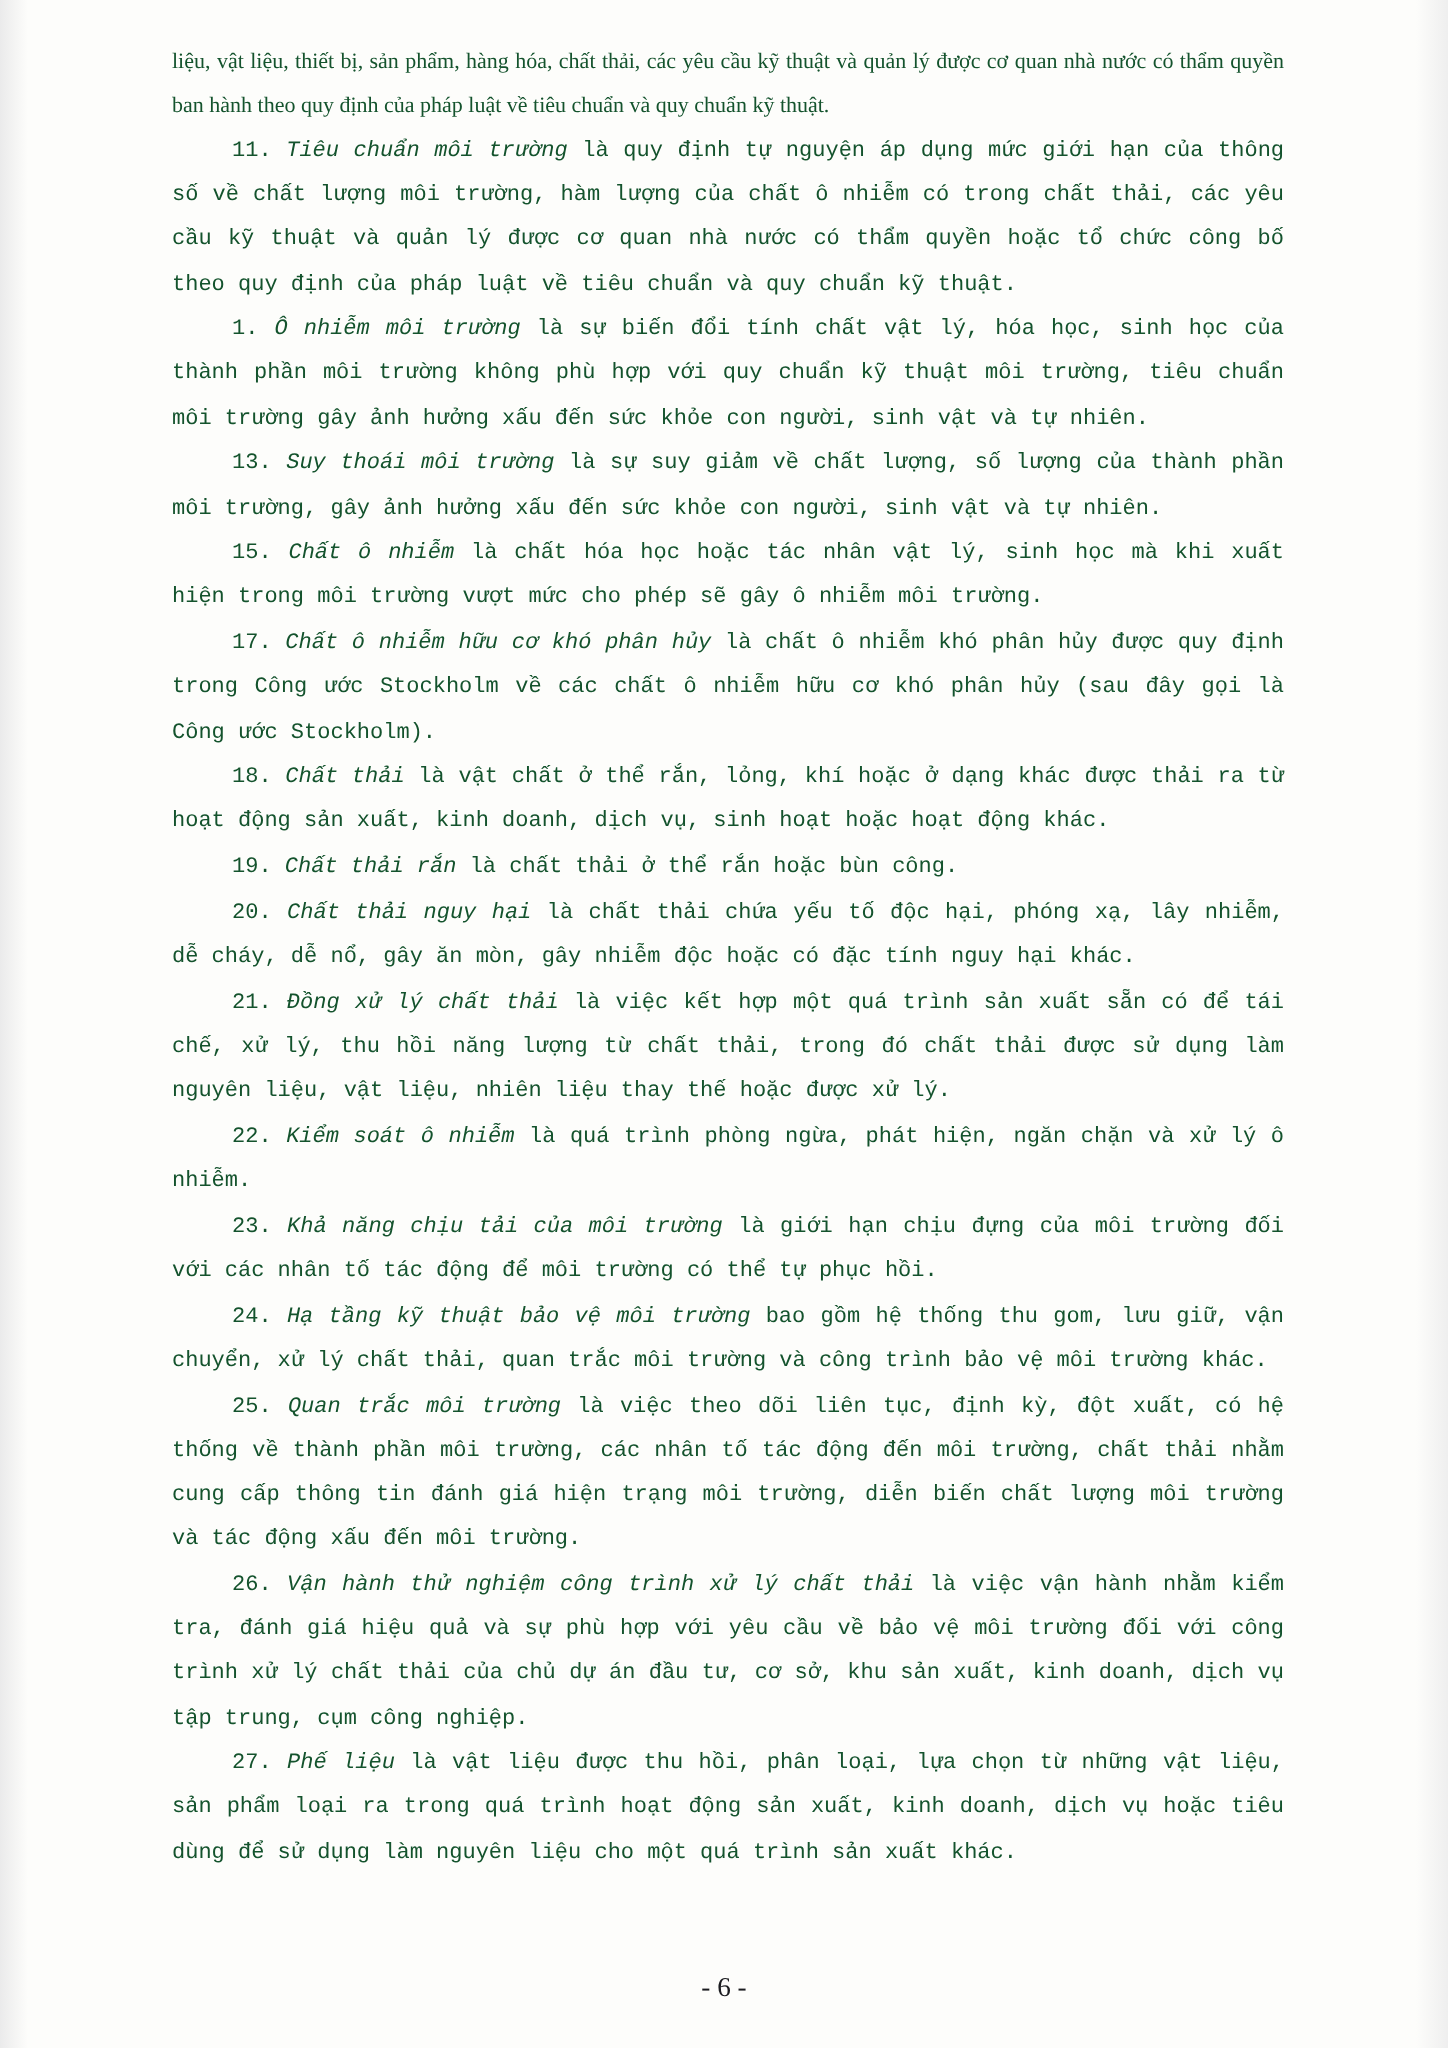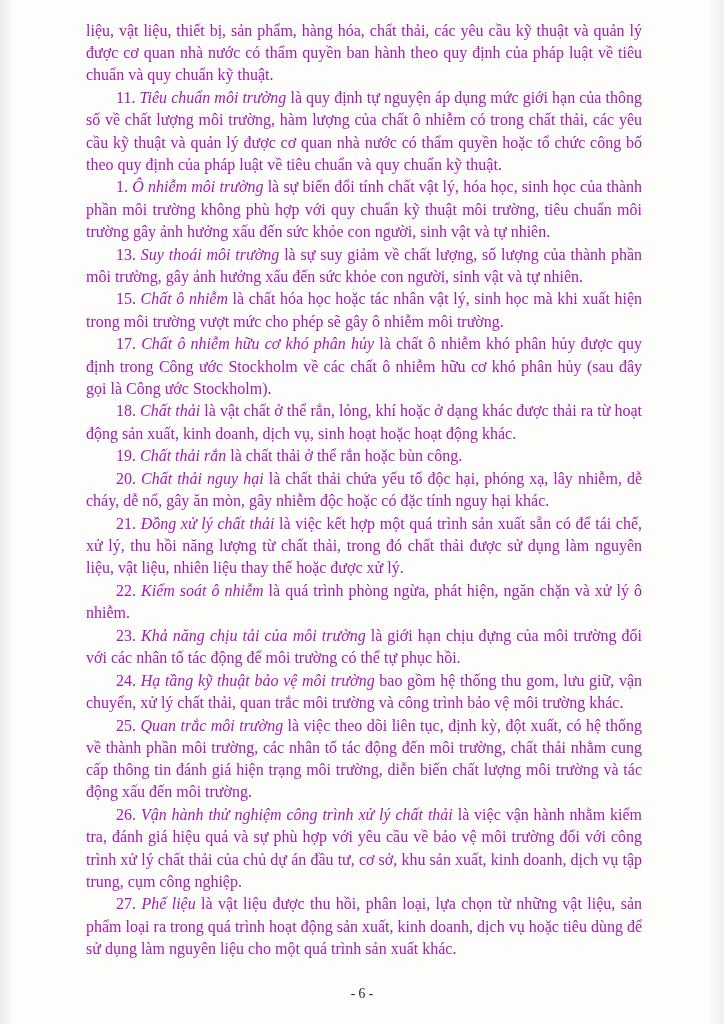--- a/index.html
+++ b/index.html
@@ -24,28 +24,29 @@
     background: #fdfdfb;
   }
   .content {
     position: absolute;
     left: 86px;
     top: 20px;
     width: 556px;
   }
   .para {
     margin: 0 0 0.5px 0;
-    font-size: 16px;
+    font-size: 11px;
     line-height: 22.2px;
     text-align: justify;
     text-justify: inter-word;
-    color: #a21caf;
+    color: #14532d;
   }
   .para.indent {
     text-indent: 30px;
+    font-family: Liberation Mono, monospace;
   }
   .term {
     font-style: italic;
   }
   .pagenum {
     position: absolute;
     left: 0;
     top: 986px;
     width: 724px;
     text-align: center;

